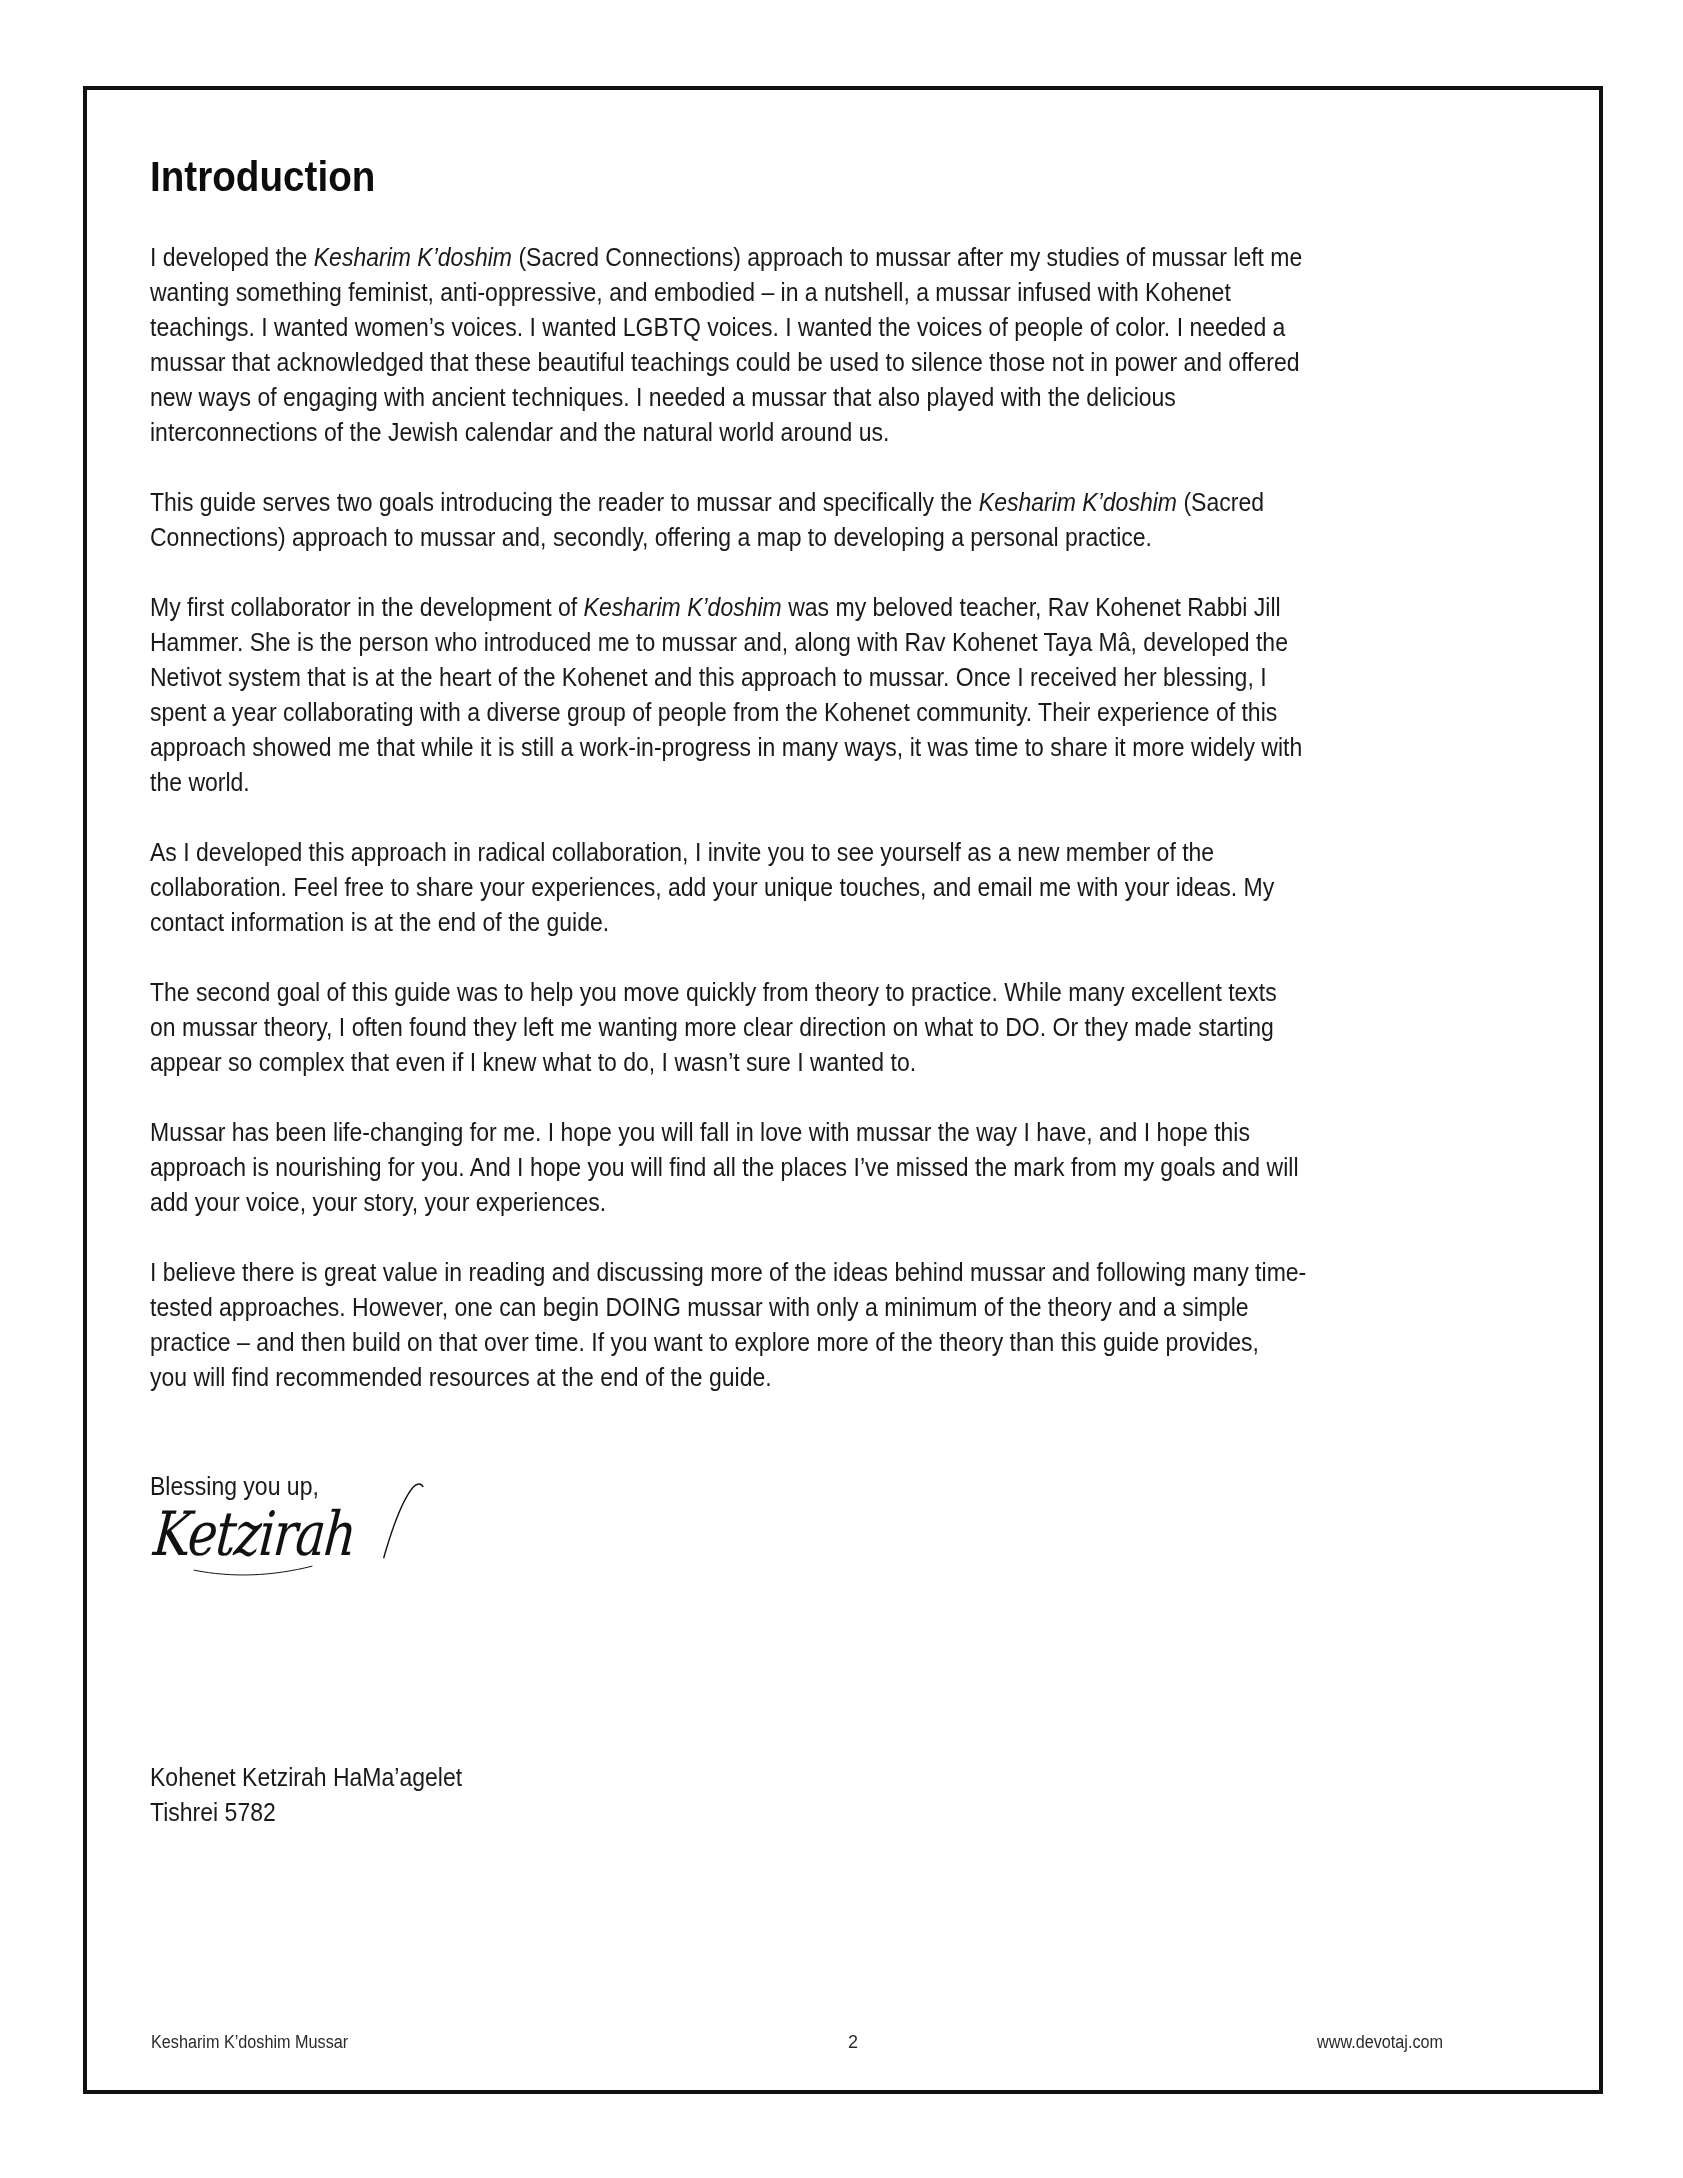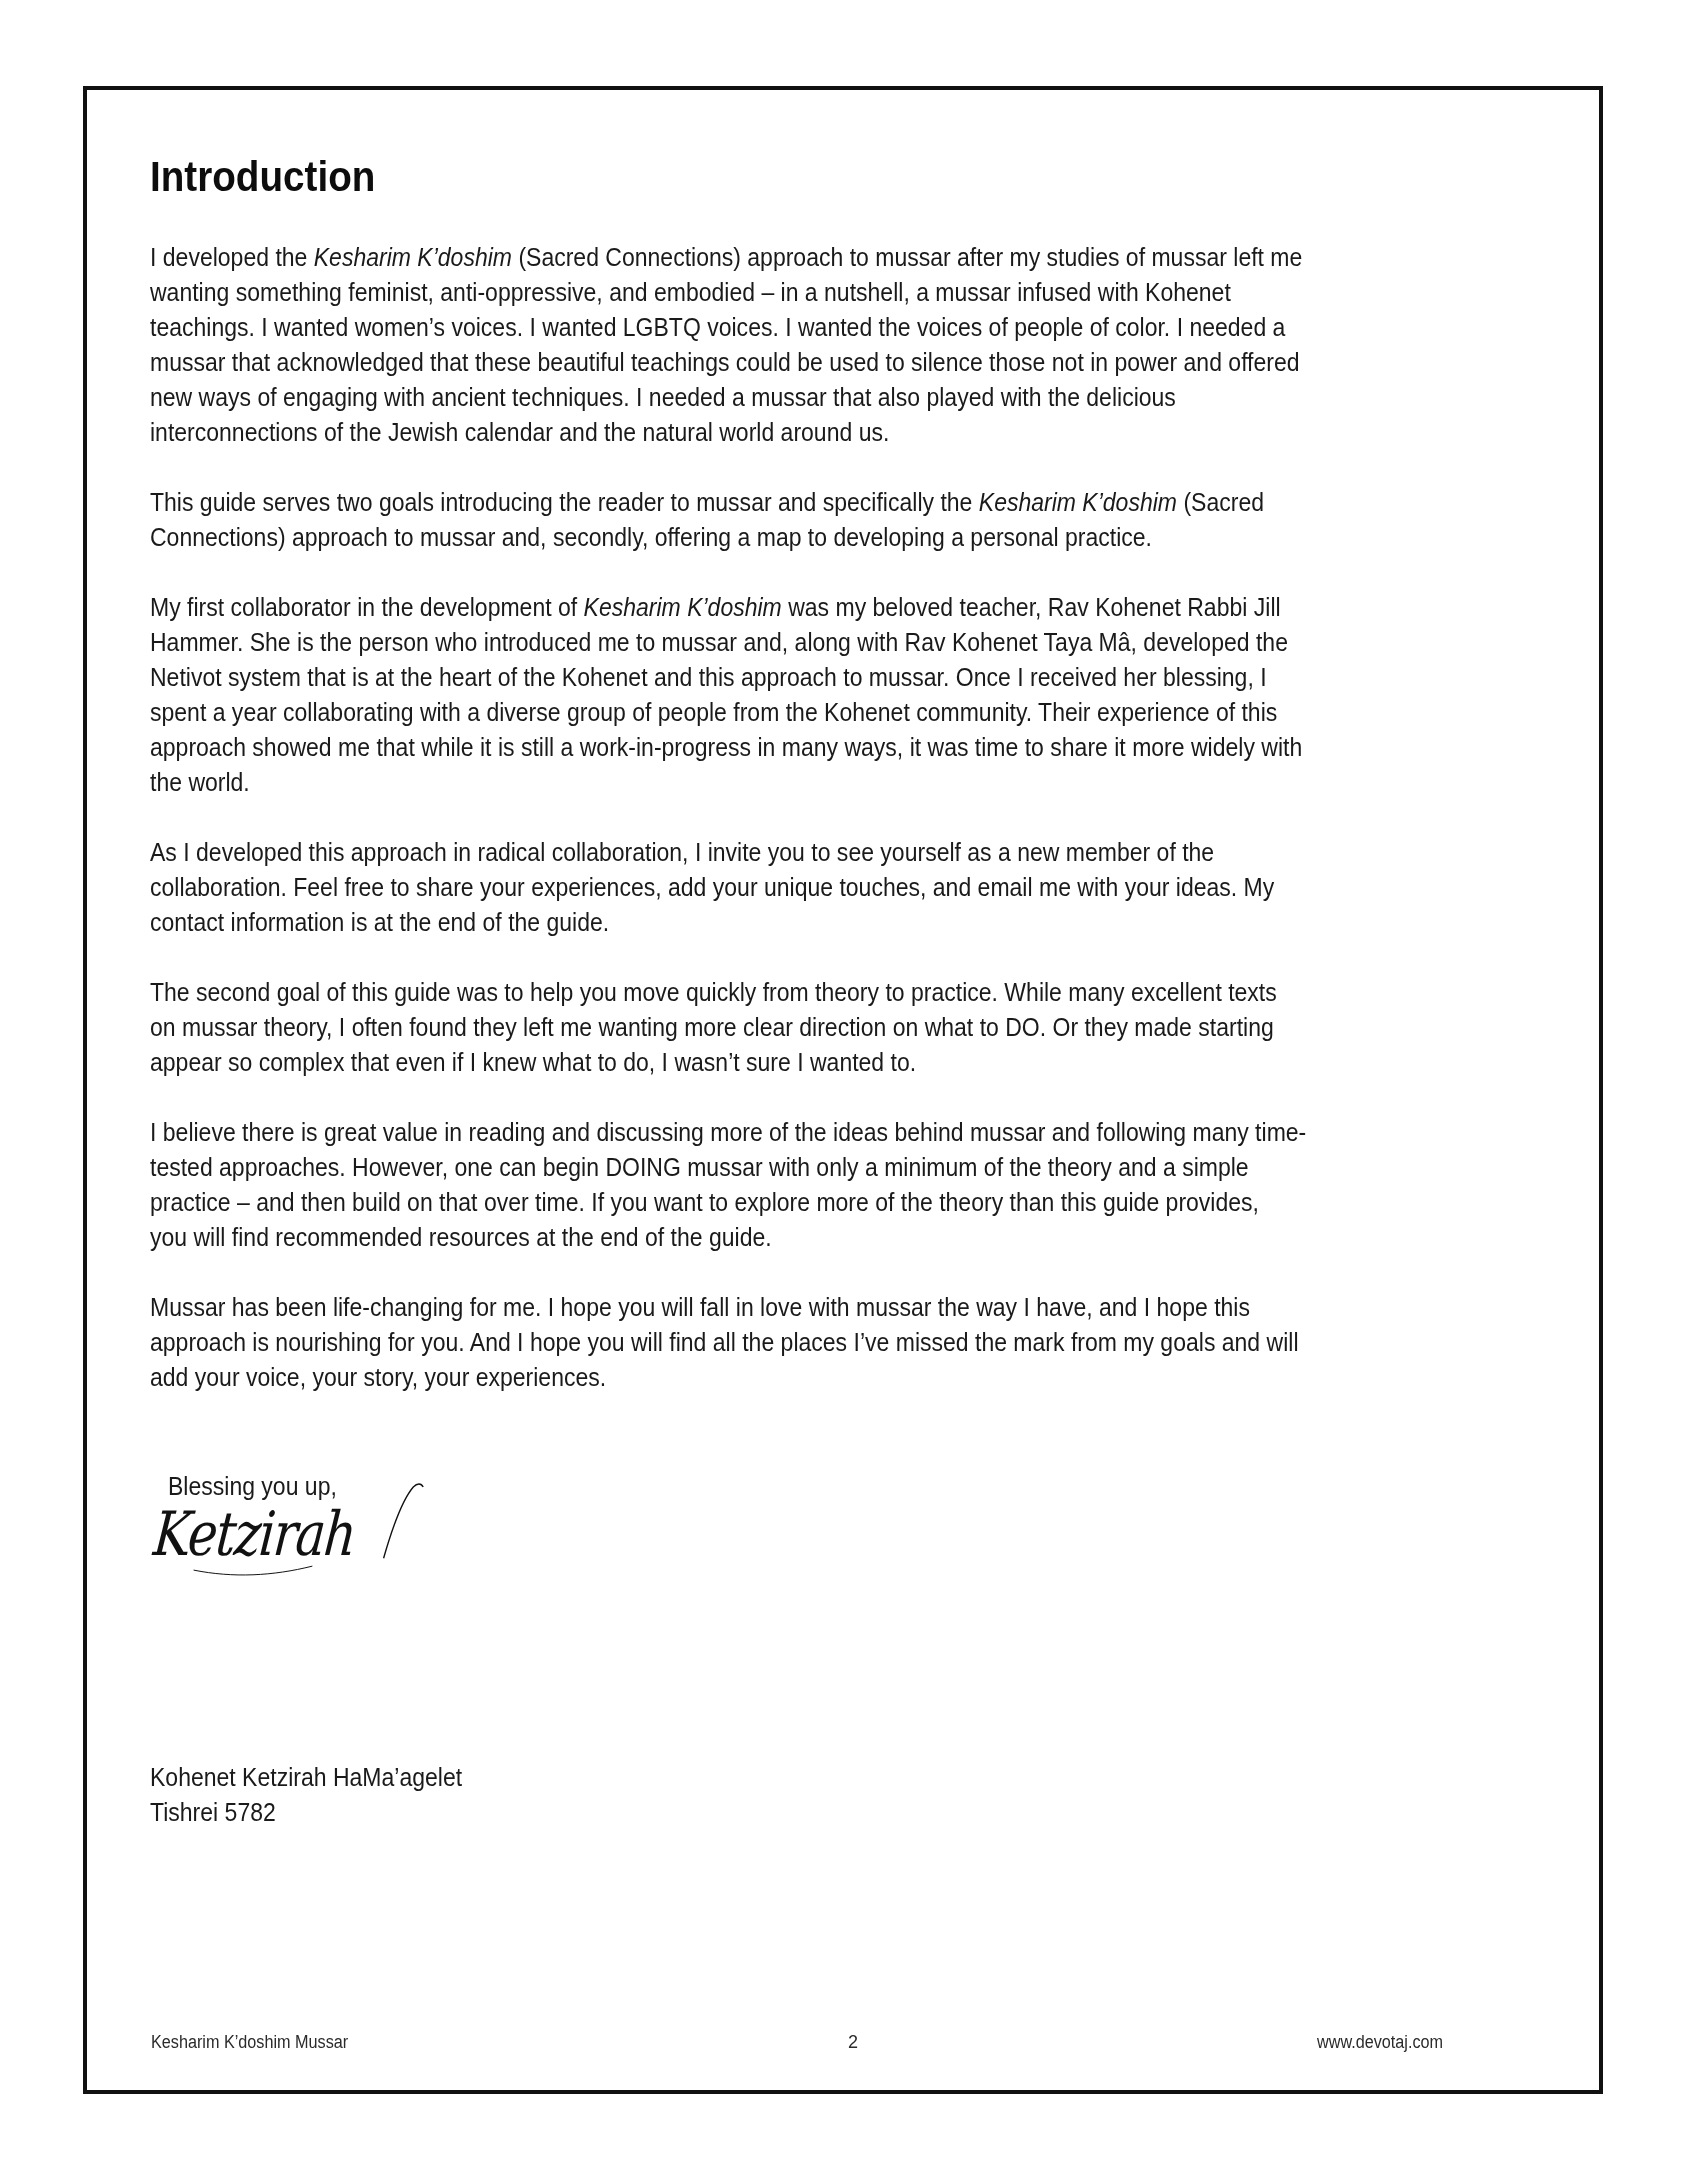--- a/index.html
+++ b/index.html
@@ -54,21 +54,21 @@
     white-space: nowrap;
     transform: scaleX(0.885);
     transform-origin: left center;
     color: #1a1a1a;
   }
   .line em {
     font-style: italic;
   }
   .closing {
     position: absolute;
-    left: 168px;
+    left: 150px;
     top: 1469px;
   }
   .closing .line {
     transform: scaleX(0.885);
   }
   .signature {
     position: absolute;
     left: 154px;
     top: 1481px;
     width: 287px;
@@ -155,29 +155,29 @@
       <span class="line"><span>As I developed this approach in radical collaboration, I invite you to see yourself as a new member of the</span></span>
       <span class="line"><span>collaboration.  Feel free to share your experiences, add your unique touches, and email me with your ideas. My</span></span>
       <span class="line"><span>contact information is at the end of the guide.</span></span>
     </p>
     <p class="para">
       <span class="line"><span>The second goal of this guide was to help you move quickly from theory to practice. While many excellent texts</span></span>
       <span class="line"><span>on mussar theory, I often found they left me wanting more clear direction on what to DO. Or they made starting</span></span>
       <span class="line"><span>appear so complex that even if I knew what to do, I wasn’t sure I wanted to.</span></span>
     </p>
     <p class="para">
+      <span class="line"><span>Mussar has been life-changing for me. I hope you will fall in love with mussar the way I have, and I hope this</span></span>
+      <span class="line"><span>approach is nourishing for you. And I hope you will find all the places I’ve missed the mark from my goals and will</span></span>
+      <span class="line"><span>add your voice, your story, your experiences.</span></span>
+    </p>
+    <p class="para">
       <span class="line"><span>I believe there is great value in reading and discussing more of the ideas behind mussar and following many time-</span></span>
       <span class="line"><span>tested approaches.  However, one can begin DOING mussar with only a minimum of the theory and a simple</span></span>
       <span class="line"><span>practice – and then build on that over time.  If you want to explore more of the theory than this guide provides,</span></span>
       <span class="line"><span>you will find recommended resources at the end of the guide.</span></span>
-    </p>
-    <p class="para">
-      <span class="line"><span>Mussar has been life-changing for me. I hope you will fall in love with mussar the way I have, and I hope this</span></span>
-      <span class="line"><span>approach is nourishing for you. And I hope you will find all the places I’ve missed the mark from my goals and will</span></span>
-      <span class="line"><span>add your voice, your story, your experiences.</span></span>
     </p>
   </div>
 
 <div class="closing">
   <span class="line">Blessing you up,</span>
 </div>
 
 <div class="signature">
   <svg viewBox="0 0 290 100">
     <path d="M232 78 C 240 50, 250 20, 262 6 C 266 2, 270 2, 272 6" fill="none" stroke="#111" stroke-width="1.4"></path>

